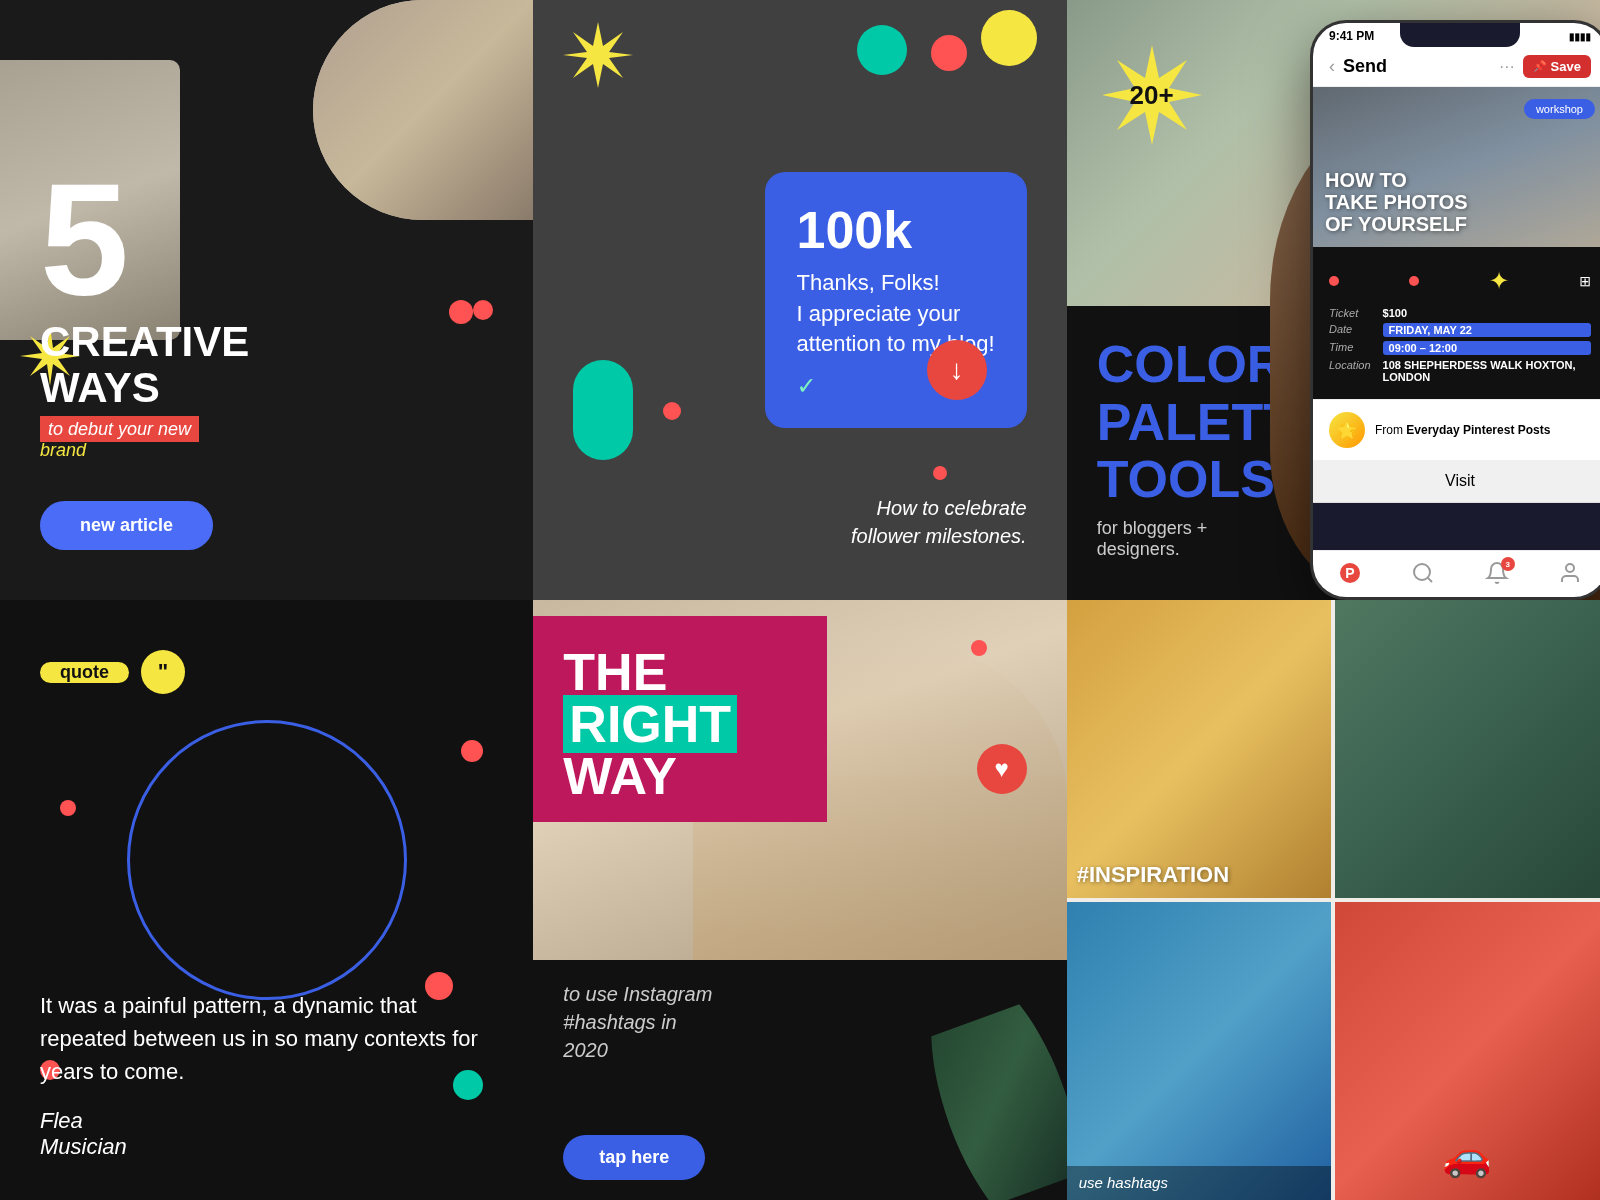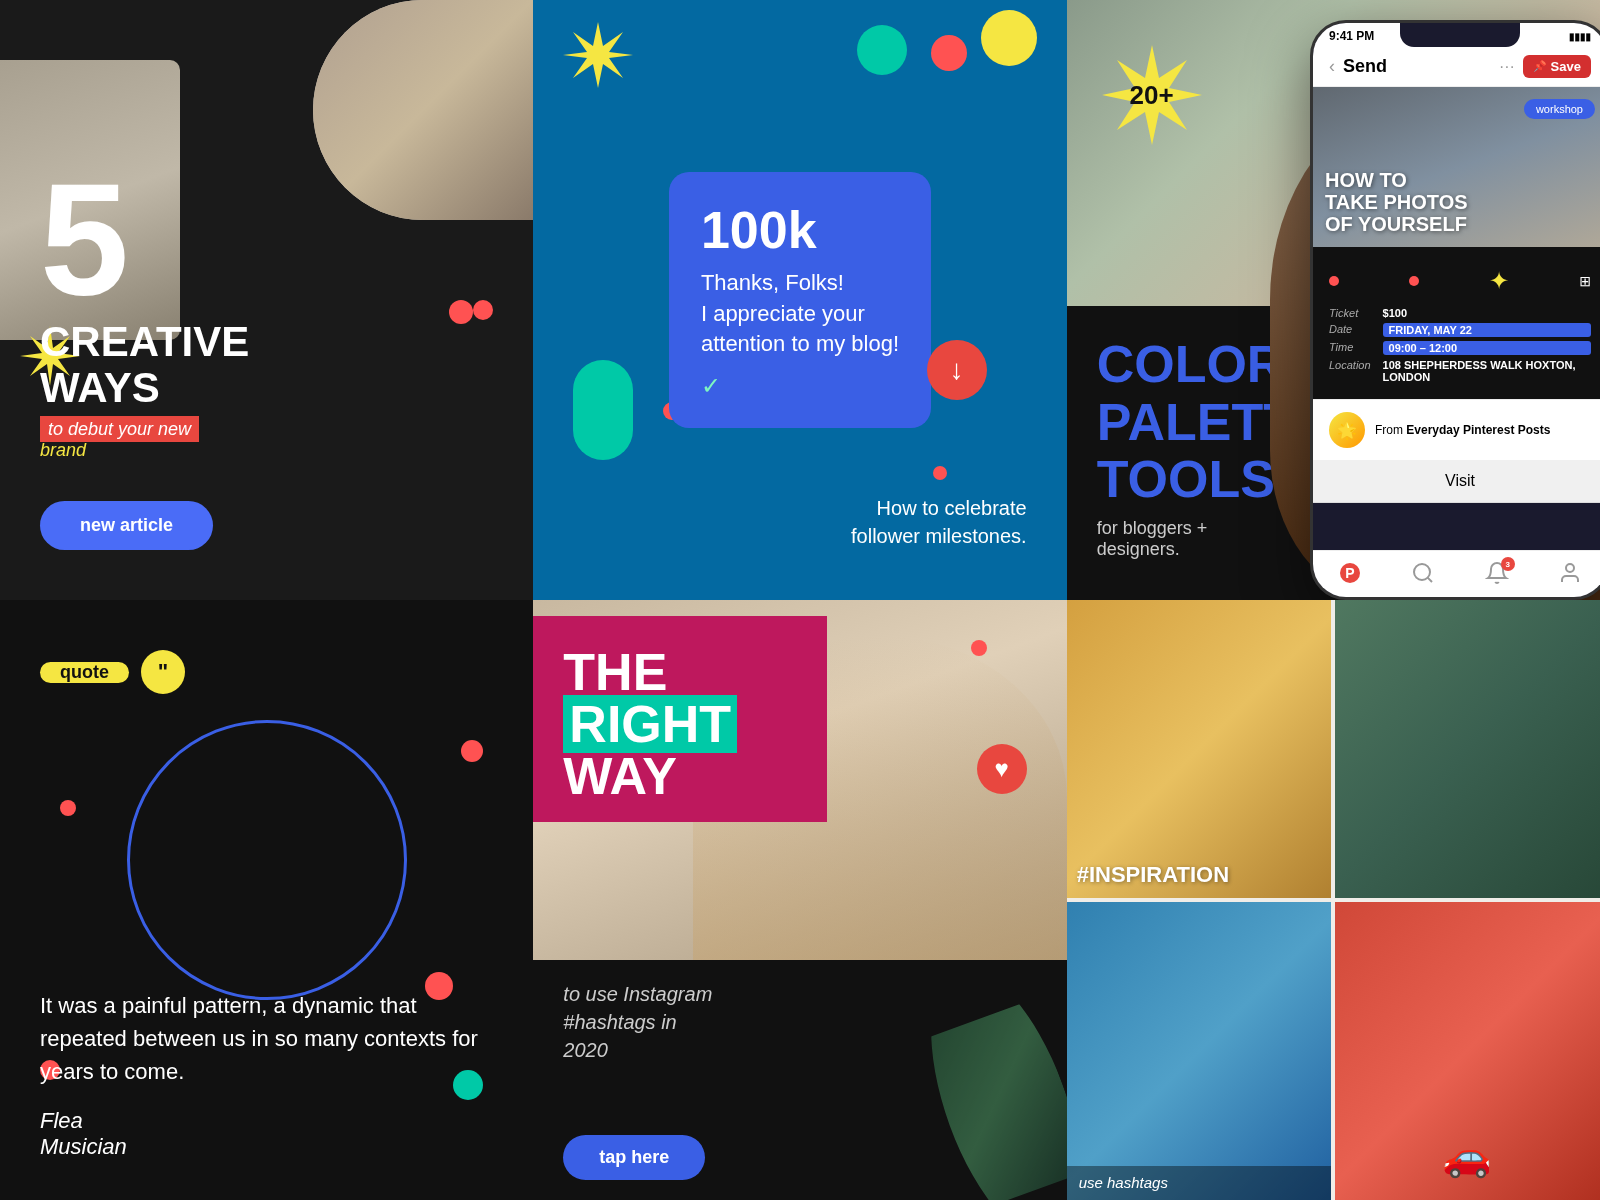--- a/index.html
+++ b/index.html
@@ -73,27 +73,27 @@
       padding: 14px 40px;
       font-size: 18px;
       font-weight: 600;
       width: fit-content;
       position: relative;
       z-index: 2;
     }
 
     
     .card2 {
-      background: #0369a1;
+      background: #404040;
       position: relative;
       overflow: hidden;
       display: flex;
       flex-direction: column;
       justify-content: center;
-      align-items: center;
+      align-items: flex-end;
       padding: 40px;
     }
     .card2-bubble {
       background: #3a5fe5;
       border-radius: 20px;
       padding: 28px 32px;
       max-width: 360px;
       position: relative;
       z-index: 2;
     }
@@ -122,20 +122,21 @@
       background: #e8473f;
       display: flex; align-items: center; justify-content: center;
       font-size: 28px;
       color: #fff;
       z-index: 2;
     }
     .card2-footer {
       position: absolute;
       bottom: 50px; right: 40px;
       font-size: 20px;
+      font-style: italic;
       color: #fff;
       text-align: right;
       line-height: 1.4;
     }
     .card2-teal-pill {
       position: absolute;
       bottom: 140px; left: 40px;
       width: 60px; height: 100px;
       border-radius: 30px;
       background: #00c9a7;

